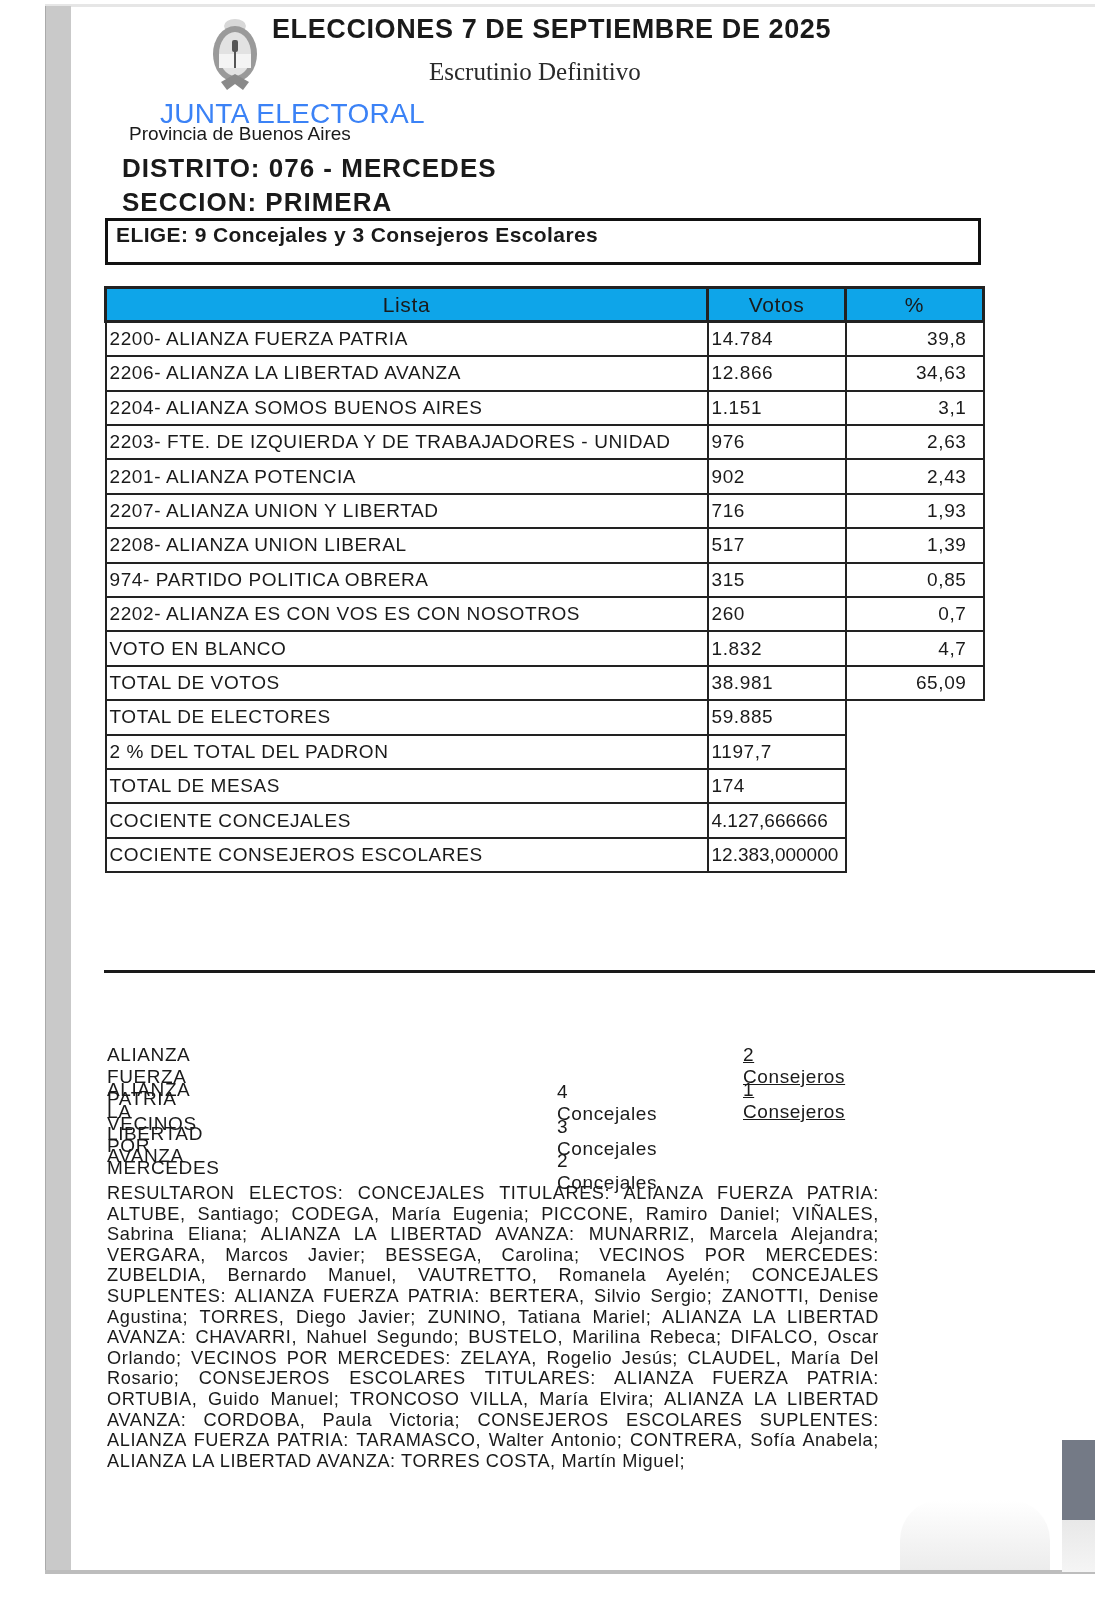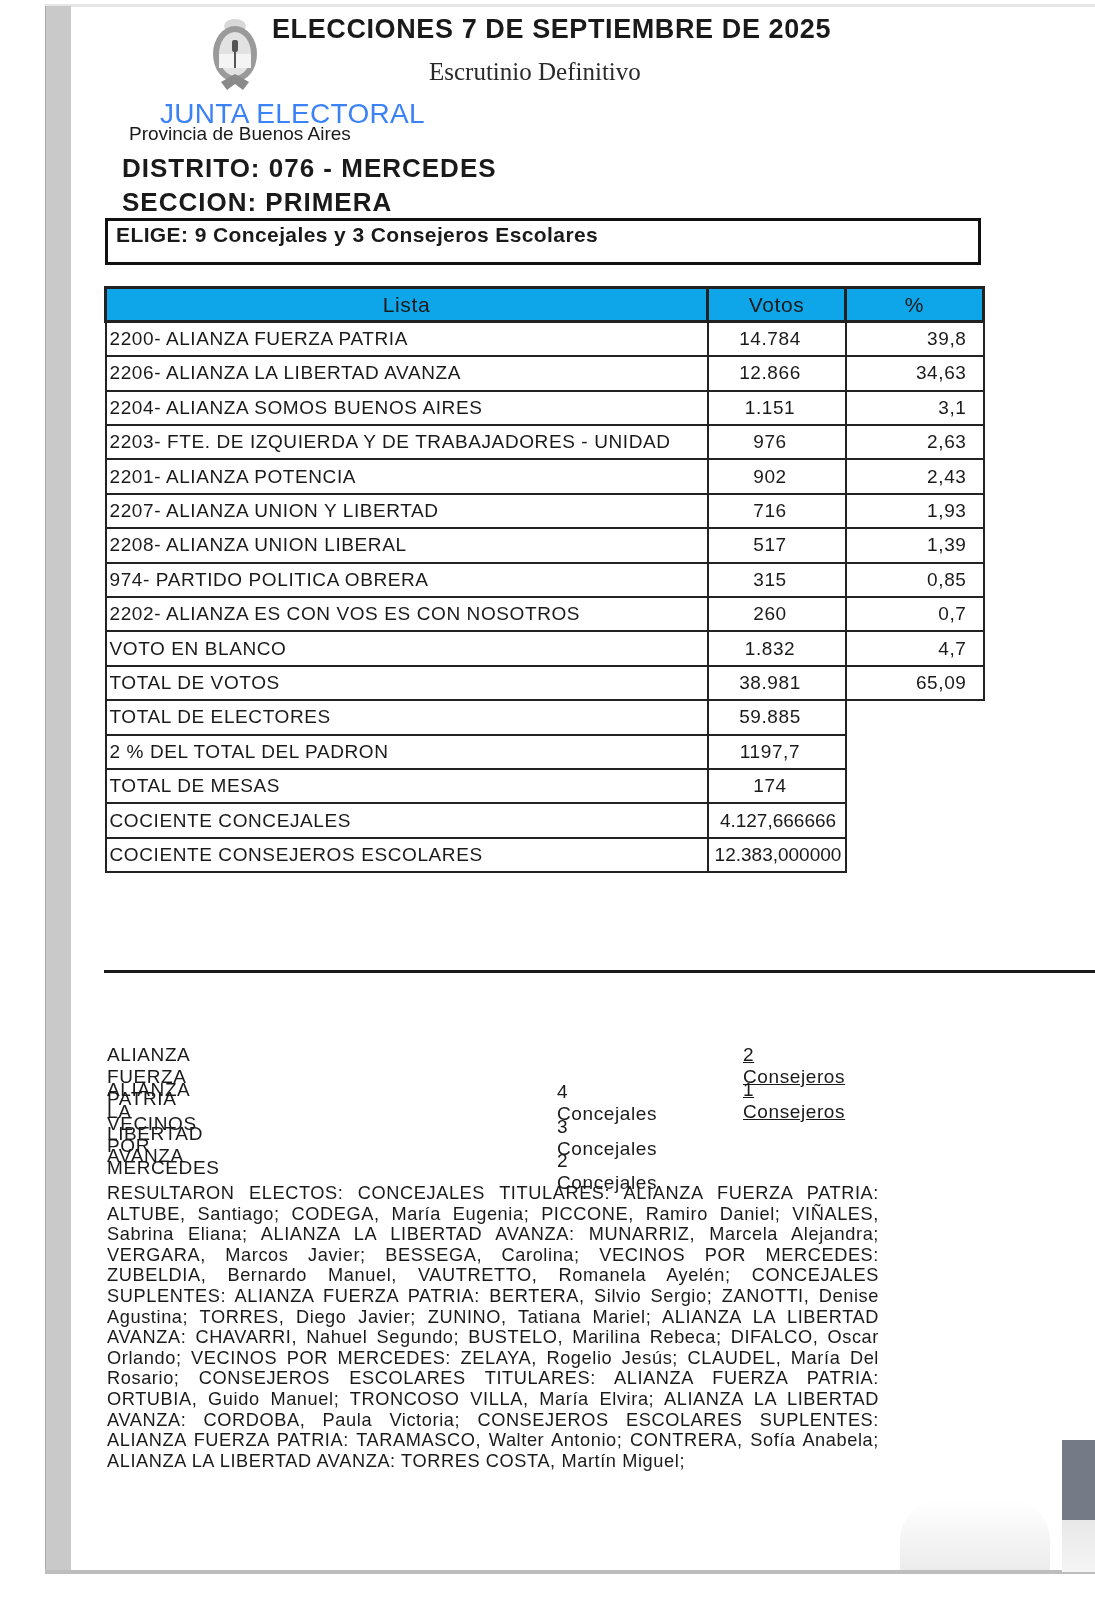--- a/index.html
+++ b/index.html
@@ -21,21 +21,21 @@
 
     .distrito { position: absolute; left: 122px; top: 153px; font-size: 26px; font-weight: bold; letter-spacing: 1px; }
     .seccion { position: absolute; left: 122px; top: 187px; font-size: 26px; font-weight: bold; letter-spacing: 1px; }
 
     .elige-box { position: absolute; left: 105px; top: 218px; width: 876px; height: 47px; border: 3px solid #111; padding: 2px 8px; font-size: 21px; font-weight: bold; letter-spacing: 0.4px; }
 
     table.results { position: absolute; left: 104px; top: 286px; border-collapse: collapse; font-size: 19px; letter-spacing: 0.6px; }
     table.results td, table.results th { border: 2px solid #222; height: 34.4px; padding: 0 3px; white-space: nowrap; }
     table.results th { background: #0ea5e9; font-weight: normal; font-size: 21px; text-align: center; border-width: 3px; }
     table.results td.name { width: 602px; text-align: left; margin-left: 16px; }
-    table.results td.votes { width: 138px; text-align: center; padding-right: 16px; }
+    table.results td.votes { width: 138px; text-align: left; padding-right: 16px; }
     table.results td.pct { width: 138px; text-align: right; padding-right: 16px; }
     table.results tr.highlight td { background: #c3c3c3; border-top: 3px solid #222; border-bottom: 3px solid #222; }
     table.results td.nocell { border: none; }
     table.results td.tight { padding-right: 0; letter-spacing: 0; }
 
     .divider { position: absolute; left: 104px; top: 970px; width: 991px; height: 3px; background: #1a1a1a; }
 
     .seats { position: absolute; left: 107px; top: 1044px; font-size: 19px; letter-spacing: 0.6px; }
     .seat-row { position: relative; height: 34.5px; }
     .seat-row .party { position: absolute; left: 0; }

